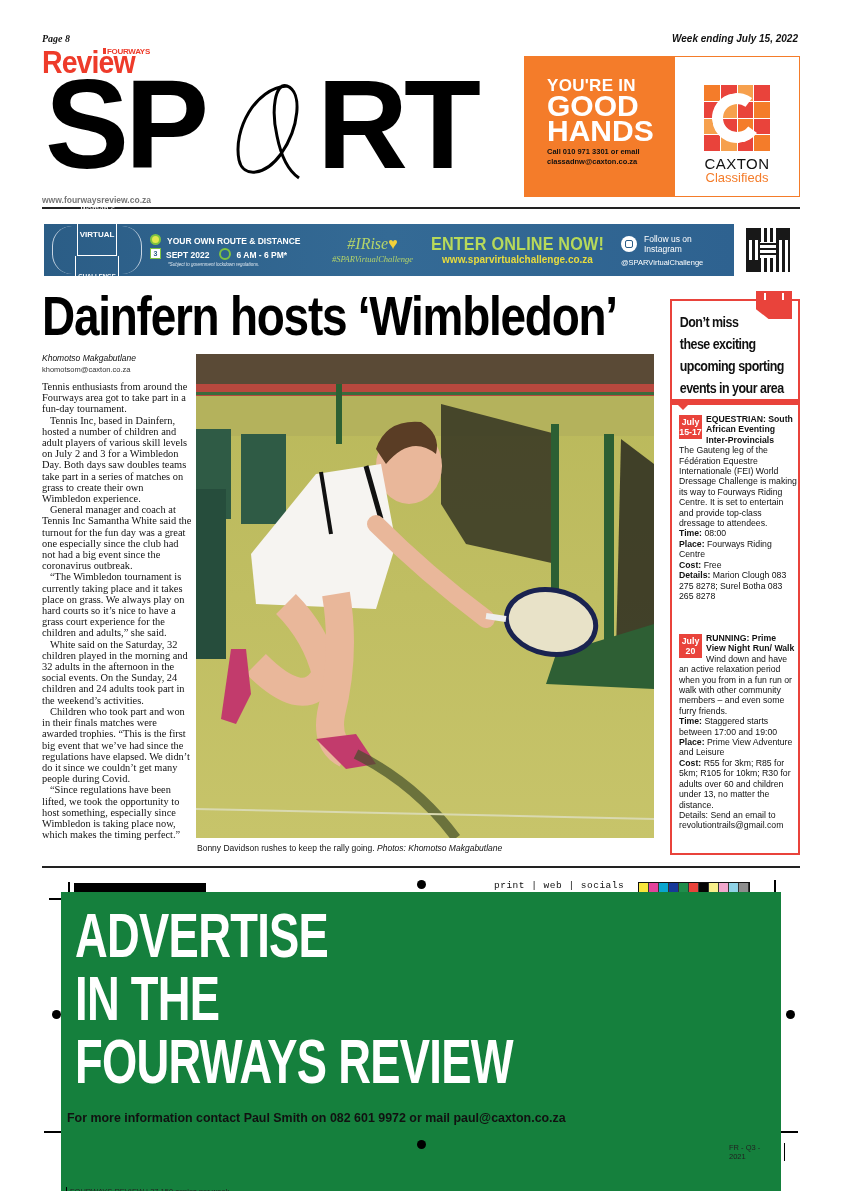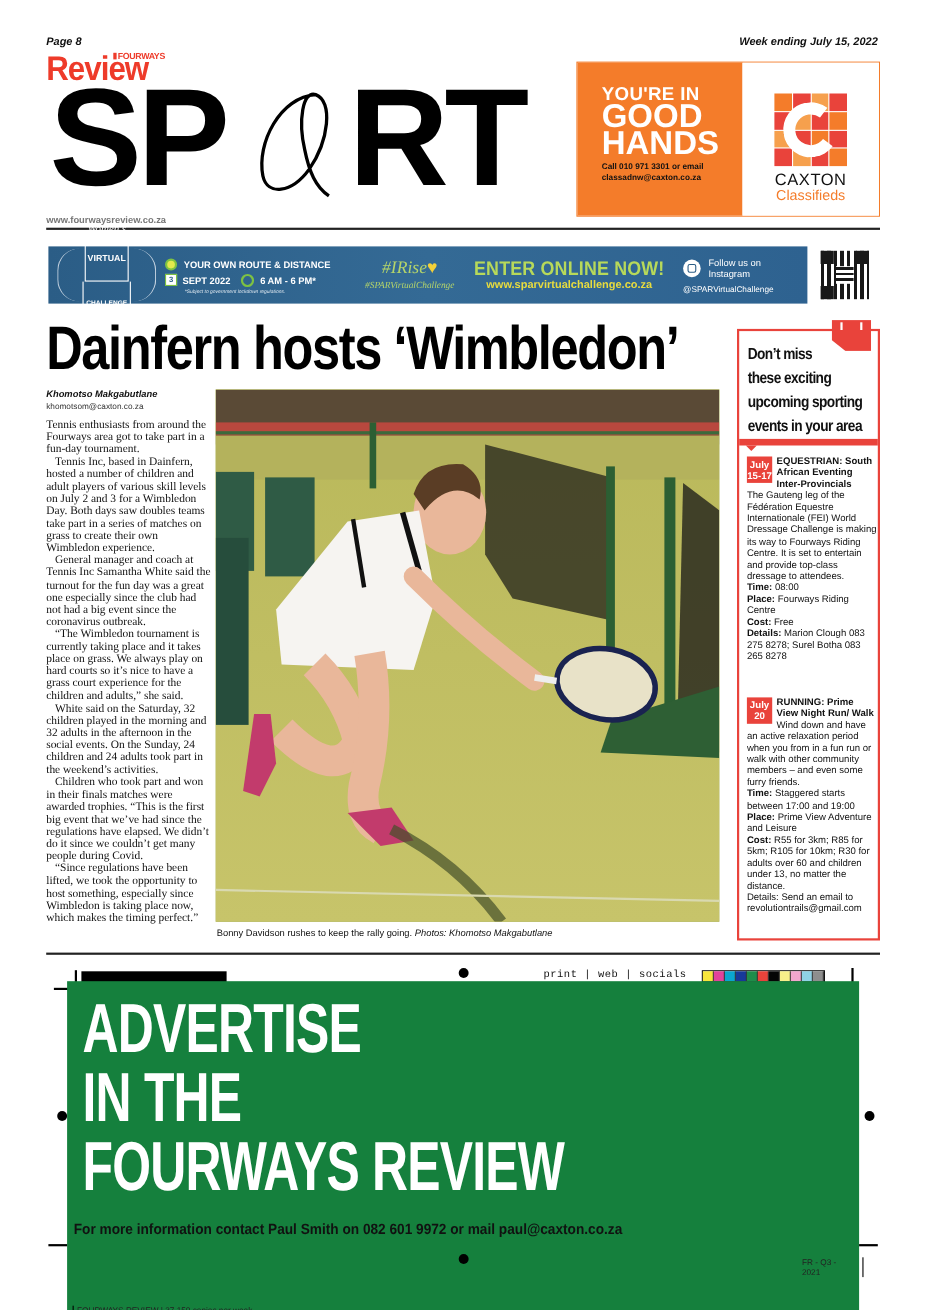--- a/index.html
+++ b/index.html
@@ -1,20 +1,20 @@
 <!DOCTYPE html>
 <html><head>
 <meta charset="utf-8">
 <style>
   * { box-sizing: border-box; margin: 0; padding: 0; }
   body { width: 842px; height: 1191px; background: #ffffff; position: relative; overflow: hidden; font-family: "Liberation Sans", sans-serif; color: #111; }
   .abs { position: absolute; }
 
   
-  .page-num { left: 42px; top: 33px; font-size: 10px; font-weight: bold; font-style: italic; }
+  .page-num { left: 42px; top: 33px; font-size: 10px; font-weight: bold; font-style: italic; font-family: Liberation Serif, serif; }
   .week { right: 44px; top: 33px; font-size: 10px; font-weight: bold; font-style: italic; }
   .review-logo { left: 42px; top: 45px; width: 110px; height: 35px; }
   .review-word { position: absolute; left: 0; top: 0; font-size: 31px; font-weight: bold; color: #ee3b2a; letter-spacing: -1px; line-height: 35px; font-family: "Liberation Sans", sans-serif; transform: scaleX(0.92); transform-origin: left; }
   .review-sup { position: absolute; left: 61px; top: 2px; font-size: 8px; font-weight: bold; color: #ee3b2a; letter-spacing: -0.3px; }
   .review-sup::before { content: ""; display: inline-block; width: 3px; height: 6px; background:#ee3b2a; margin-right:1px; }
   .sport { left: 45px; top: 70px; height: 110px; width: 460px; }
   .sport-letters { position: absolute; font-size: 126px; font-weight: bold; line-height: 110px; letter-spacing: -4px; font-family: "Liberation Sans", sans-serif; color: #000; }
   .sport-o { position: absolute; left: 180px; top: 10px; width: 100px; height: 100px; }
   .website { left: 42px; top: 195px; font-size: 8.5px; font-weight: bold; color: #777; }
   .mast-rule { left: 42px; top: 207px; width: 758px; height: 2px; background: #222; }
@@ -32,21 +32,21 @@
   .cx-name { font-size: 15px; letter-spacing: 0.5px; color: #111; margin-top: 5px; line-height: 15px; }
   .cx-class { font-size: 13px; color: #f47c2a; line-height: 14px; }
 
   
   .spar { left: 44px; top: 224px; width: 690px; height: 52px; background: linear-gradient(90deg, #2b5d86, #346a95 50%, #2e6290); display: flex; align-items: center; color: #fff; }
   .spar-logo { width: 90px; height: 48px; margin-left: 8px; display: flex; flex-direction: column; align-items: center; justify-content: center; border-left: 1px solid #c9d6e3; border-right: 1px solid #c9d6e3; border-radius: 20px; }
   .spar-logo .sp-tag { background: #d7262e; font-size: 4px; padding: 0 4px; height: 4px; }
   .spar-logo .t1 { font-size: 10px; font-style: italic; font-family: "Liberation Serif", serif; line-height: 10px; }
   .spar-logo .t2 { font-size: 8px; font-weight: bold; line-height: 8px; border: 1px solid #fff; padding: 16px 2px; }
   .spar-info { margin-left: 8px; width: 175px; }
-  .spar-row { display: flex; align-items: center; font-size: 8.5px; font-weight: bold; line-height: 14px; }
+  .spar-row { display: flex; align-items: flex-start; font-size: 8.5px; font-weight: bold; line-height: 14px; }
   .spar-ico { width: 11px; height: 11px; border-radius: 50%; background: #e3e84d; border: 2px solid #7ec242; margin-right: 6px; display: inline-block; }
   .spar-cal { width: 11px; height: 11px; background: #fff; color: #2b5d86; font-size: 7px; text-align: center; line-height: 10px; border: 1.5px solid #7ec242; margin-right: 5px; display: inline-block; }
   .spar-clock { width: 12px; height: 12px; border-radius: 50%; border: 2px solid #7ec242; margin: 0 5px 0 10px; display: inline-block; }
   .spar-note { font-size: 4.5px; font-style: italic; color: #dfe8f0; padding-left: 18px; }
   .spar-rise { width: 95px; text-align: center; color: #b4d46a; font-family: "Liberation Serif", serif; font-style: italic; }
   .spar-rise .r1 { font-size: 16px; line-height: 18px; }
   .spar-rise .r1 .heart { color: #f3d039; }
   .spar-rise .r2 { font-size: 8.5px; line-height: 12px; }
   .spar-enter { width: 195px; text-align: center; }
   .spar-enter .e1 { font-size: 18px; font-weight: bold; color: #b7d95a; line-height: 20px; letter-spacing: 0.2px; transform: scaleX(0.9); }
@@ -59,21 +59,21 @@
   .qr { left: 746px; top: 228px; width: 44px; height: 44px; background:
       linear-gradient(#000,#000) 0 0/12px 12px no-repeat,
       linear-gradient(#000,#000) 32px 0/12px 12px no-repeat,
       linear-gradient(#000,#000) 0 32px/12px 12px no-repeat,
       repeating-linear-gradient(90deg,#000 0 3px,#fff 3px 6px),
       #fff; opacity: 0.9; }
   .qr::after { content:""; position:absolute; left:14px; top:14px; width:16px; height:16px; background: repeating-linear-gradient(0deg,#fff 0 3px,#000 3px 5px); }
 
   
   .headline { left: 42px; top: 285px; font-size: 56px; font-weight: bold; letter-spacing: -1.5px; line-height: 62px; transform: scaleX(0.82); transform-origin: left; white-space: nowrap; color: #000; font-family: "Liberation Sans", sans-serif; }
-  .byline { left: 42px; top: 353px; font-size: 8.5px; font-weight: bold; font-style: italic; }
+  .byline { left: 42px; top: 353px; font-size: 8.5px; font-weight: normal; font-style: italic; }
   .email { left: 42px; top: 365px; font-size: 7.5px; color: #333; }
 
   
   .article { left: 42px; top: 381px; width: 150px; font-family: "Liberation Serif", serif; font-size: 10.4px; line-height: 11.2px; color: #111; }
   .article p { text-indent: 0; }
   .article p + p { text-indent: 8px; }
 
   
   .photo { left: 196px; top: 354px; width: 458px; height: 484px; overflow: hidden; background: #a9b04f; }
   .caption { left: 197px; top: 843px; font-size: 8.5px; color: #111; }

